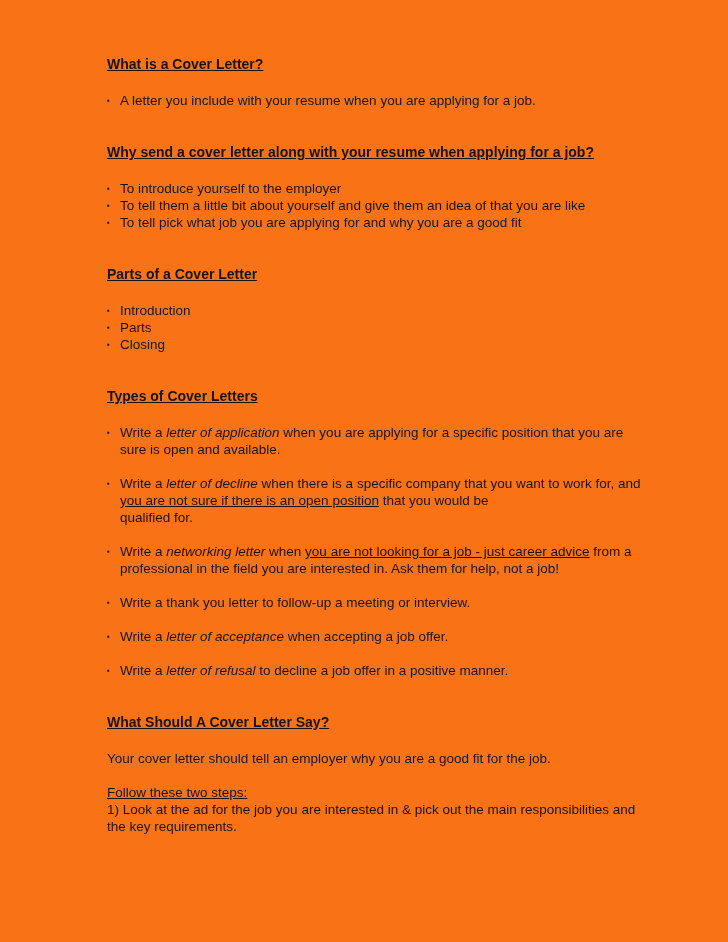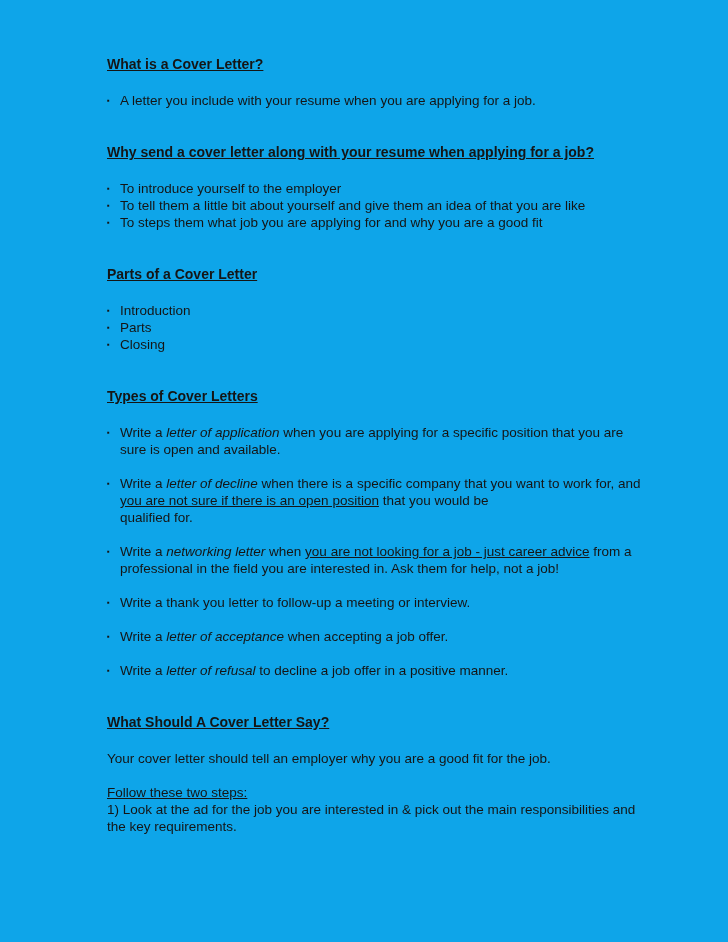--- a/index.html
+++ b/index.html
@@ -1,20 +1,20 @@
 <!DOCTYPE html>
 <html><head>
 <meta charset="utf-8">
 <style>
   html,body{margin:0;padding:0;background:#ffffff;}
   .page{
     position:relative;
     width:728px;height:942px;
     box-sizing:border-box;
-    background:#0ea5e9;
+    background:#f97316;
     padding:55px 83px 20px 107px;
     font-family:"Liberation Sans",sans-serif;
     font-size:13.5px;
     line-height:17px;
     color:#151515;
     overflow:hidden;
   }
   .doc-heading{
     font-size:14px;
     font-weight:bold;
@@ -51,21 +51,21 @@
         <li>
           <span class="bullet-marker">▪</span>
           <span class="bullet-text"><span>To introduce yourself to the employer</span></span>
         </li>
         <li>
           <span class="bullet-marker">▪</span>
           <span class="bullet-text"><span>To tell them a little bit about yourself and give them an idea of that you are like</span></span>
         </li>
         <li>
           <span class="bullet-marker">▪</span>
-          <span class="bullet-text"><span>To steps them what job you are applying for and why you are a good fit</span></span>
+          <span class="bullet-text"><span>To tell pick what job you are applying for and why you are a good fit</span></span>
         </li>
       </ul>
       <h2 class="doc-heading">Parts of a Cover Letter</h2>
       <ul class="doc-bullets">
         <li>
           <span class="bullet-marker">▪</span>
           <span class="bullet-text"><span>Introduction</span></span>
         </li>
         <li>
           <span class="bullet-marker">▪</span>

